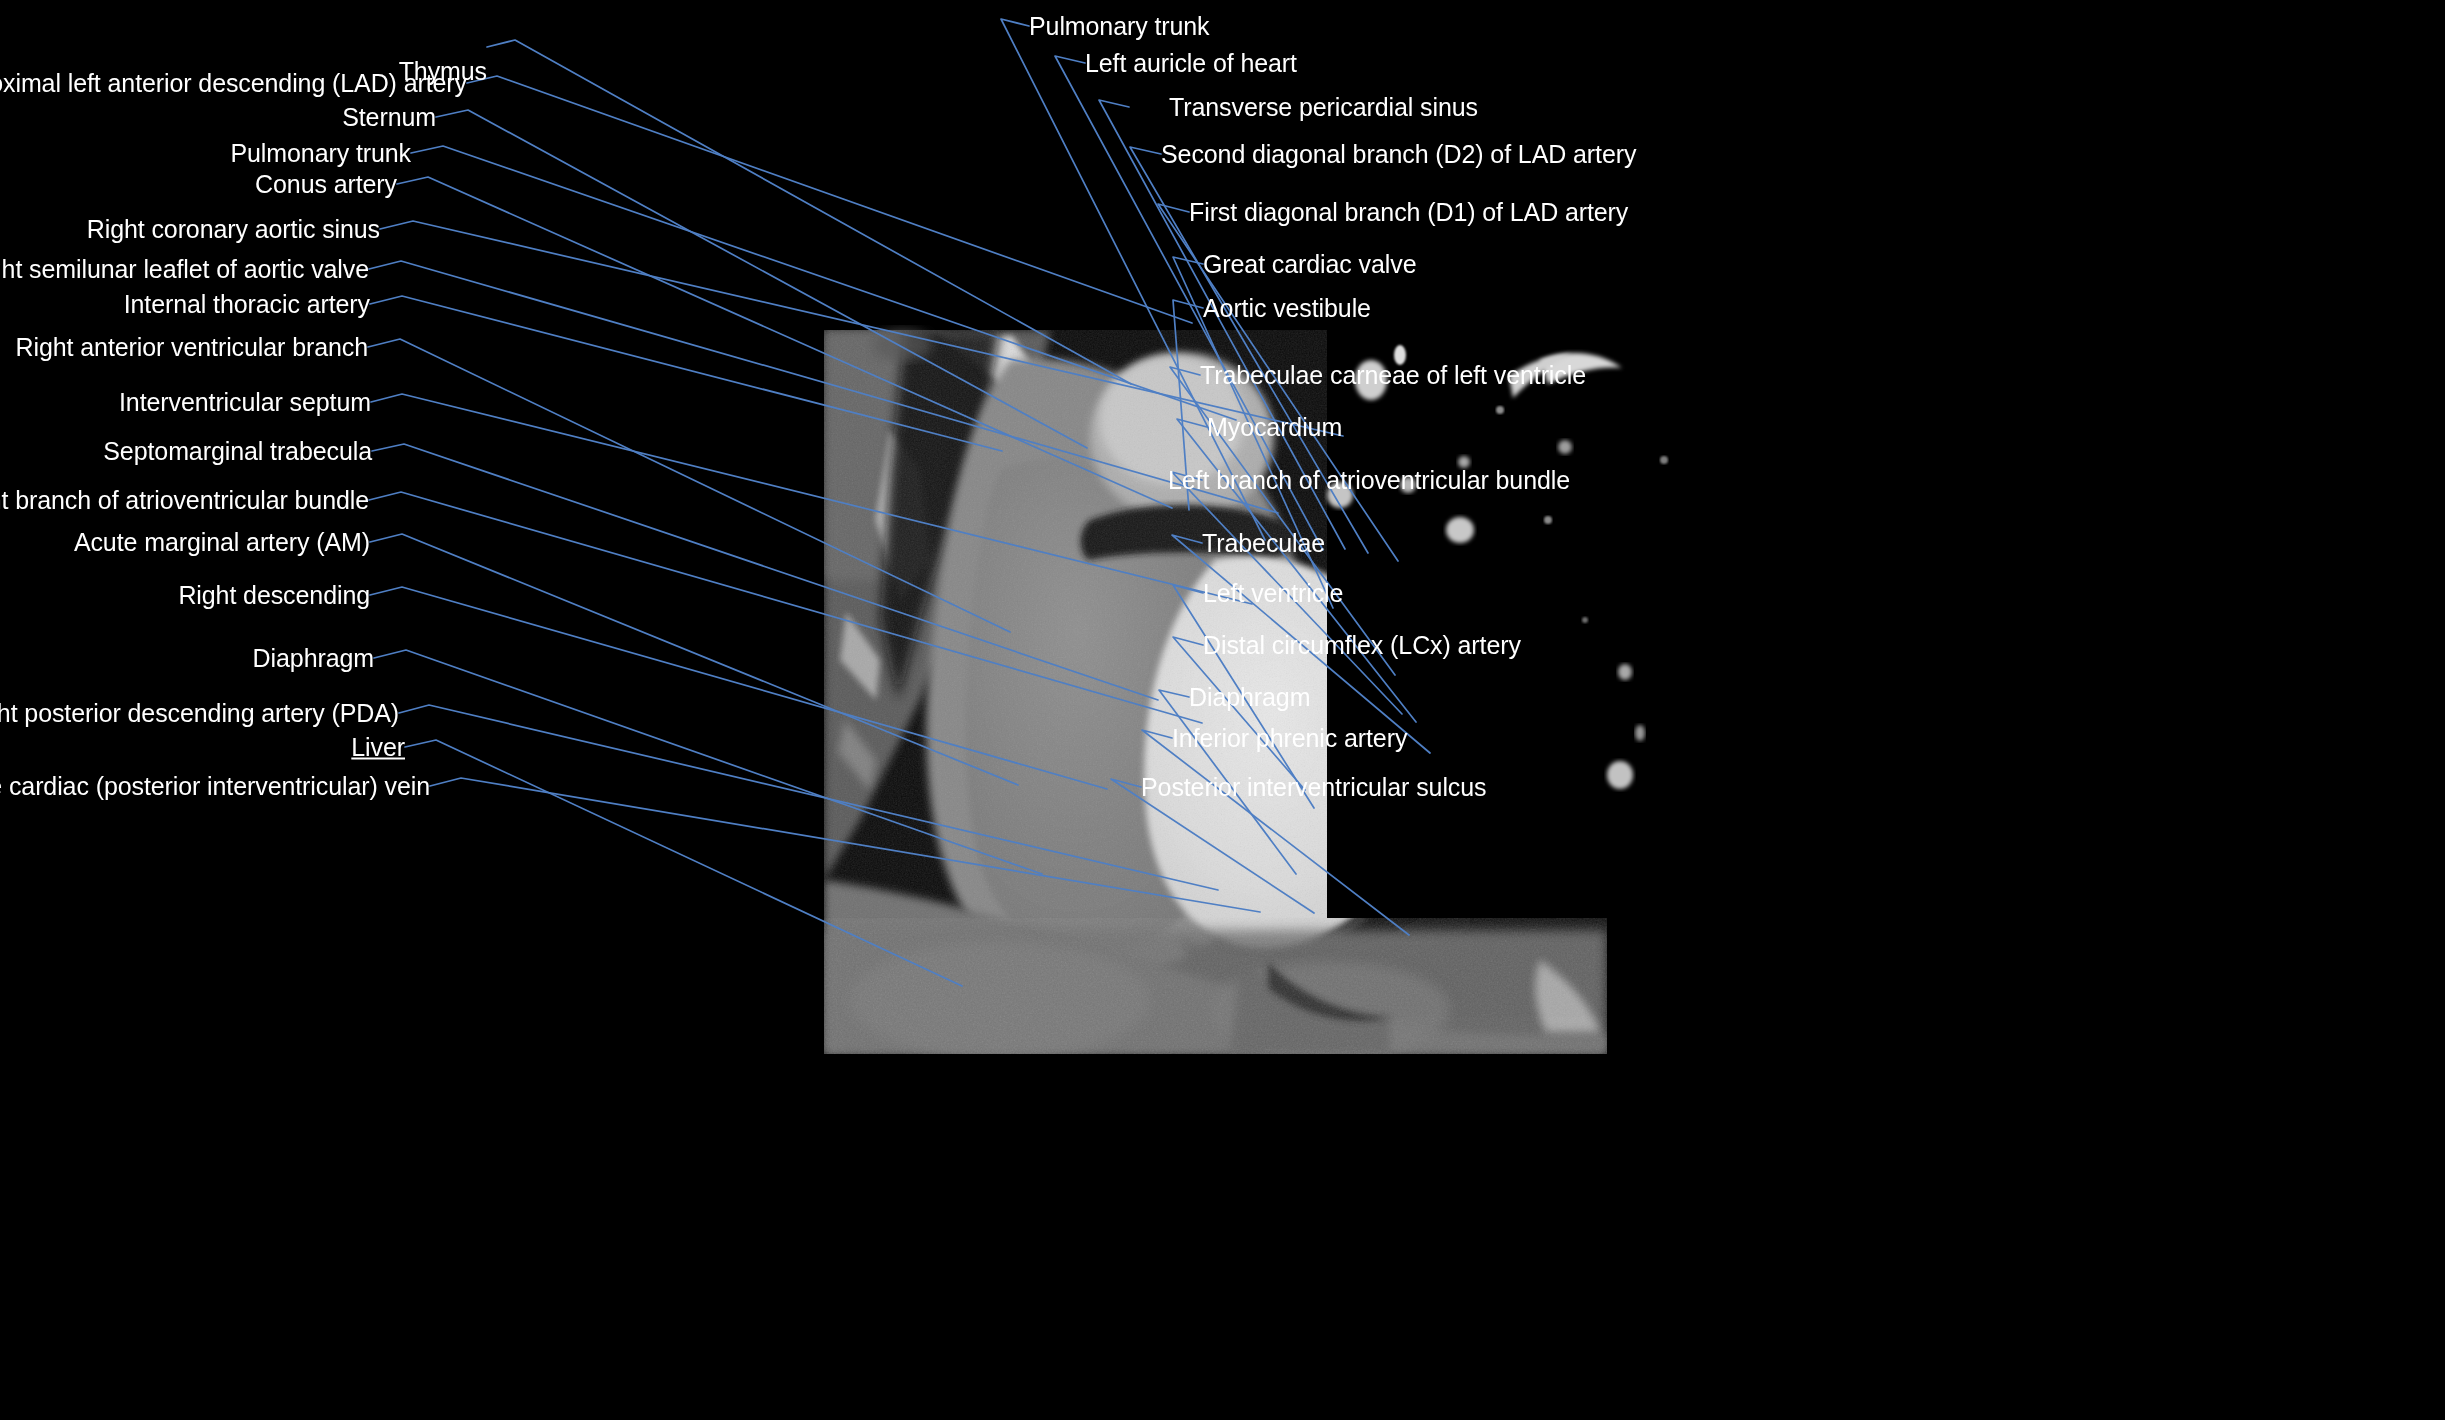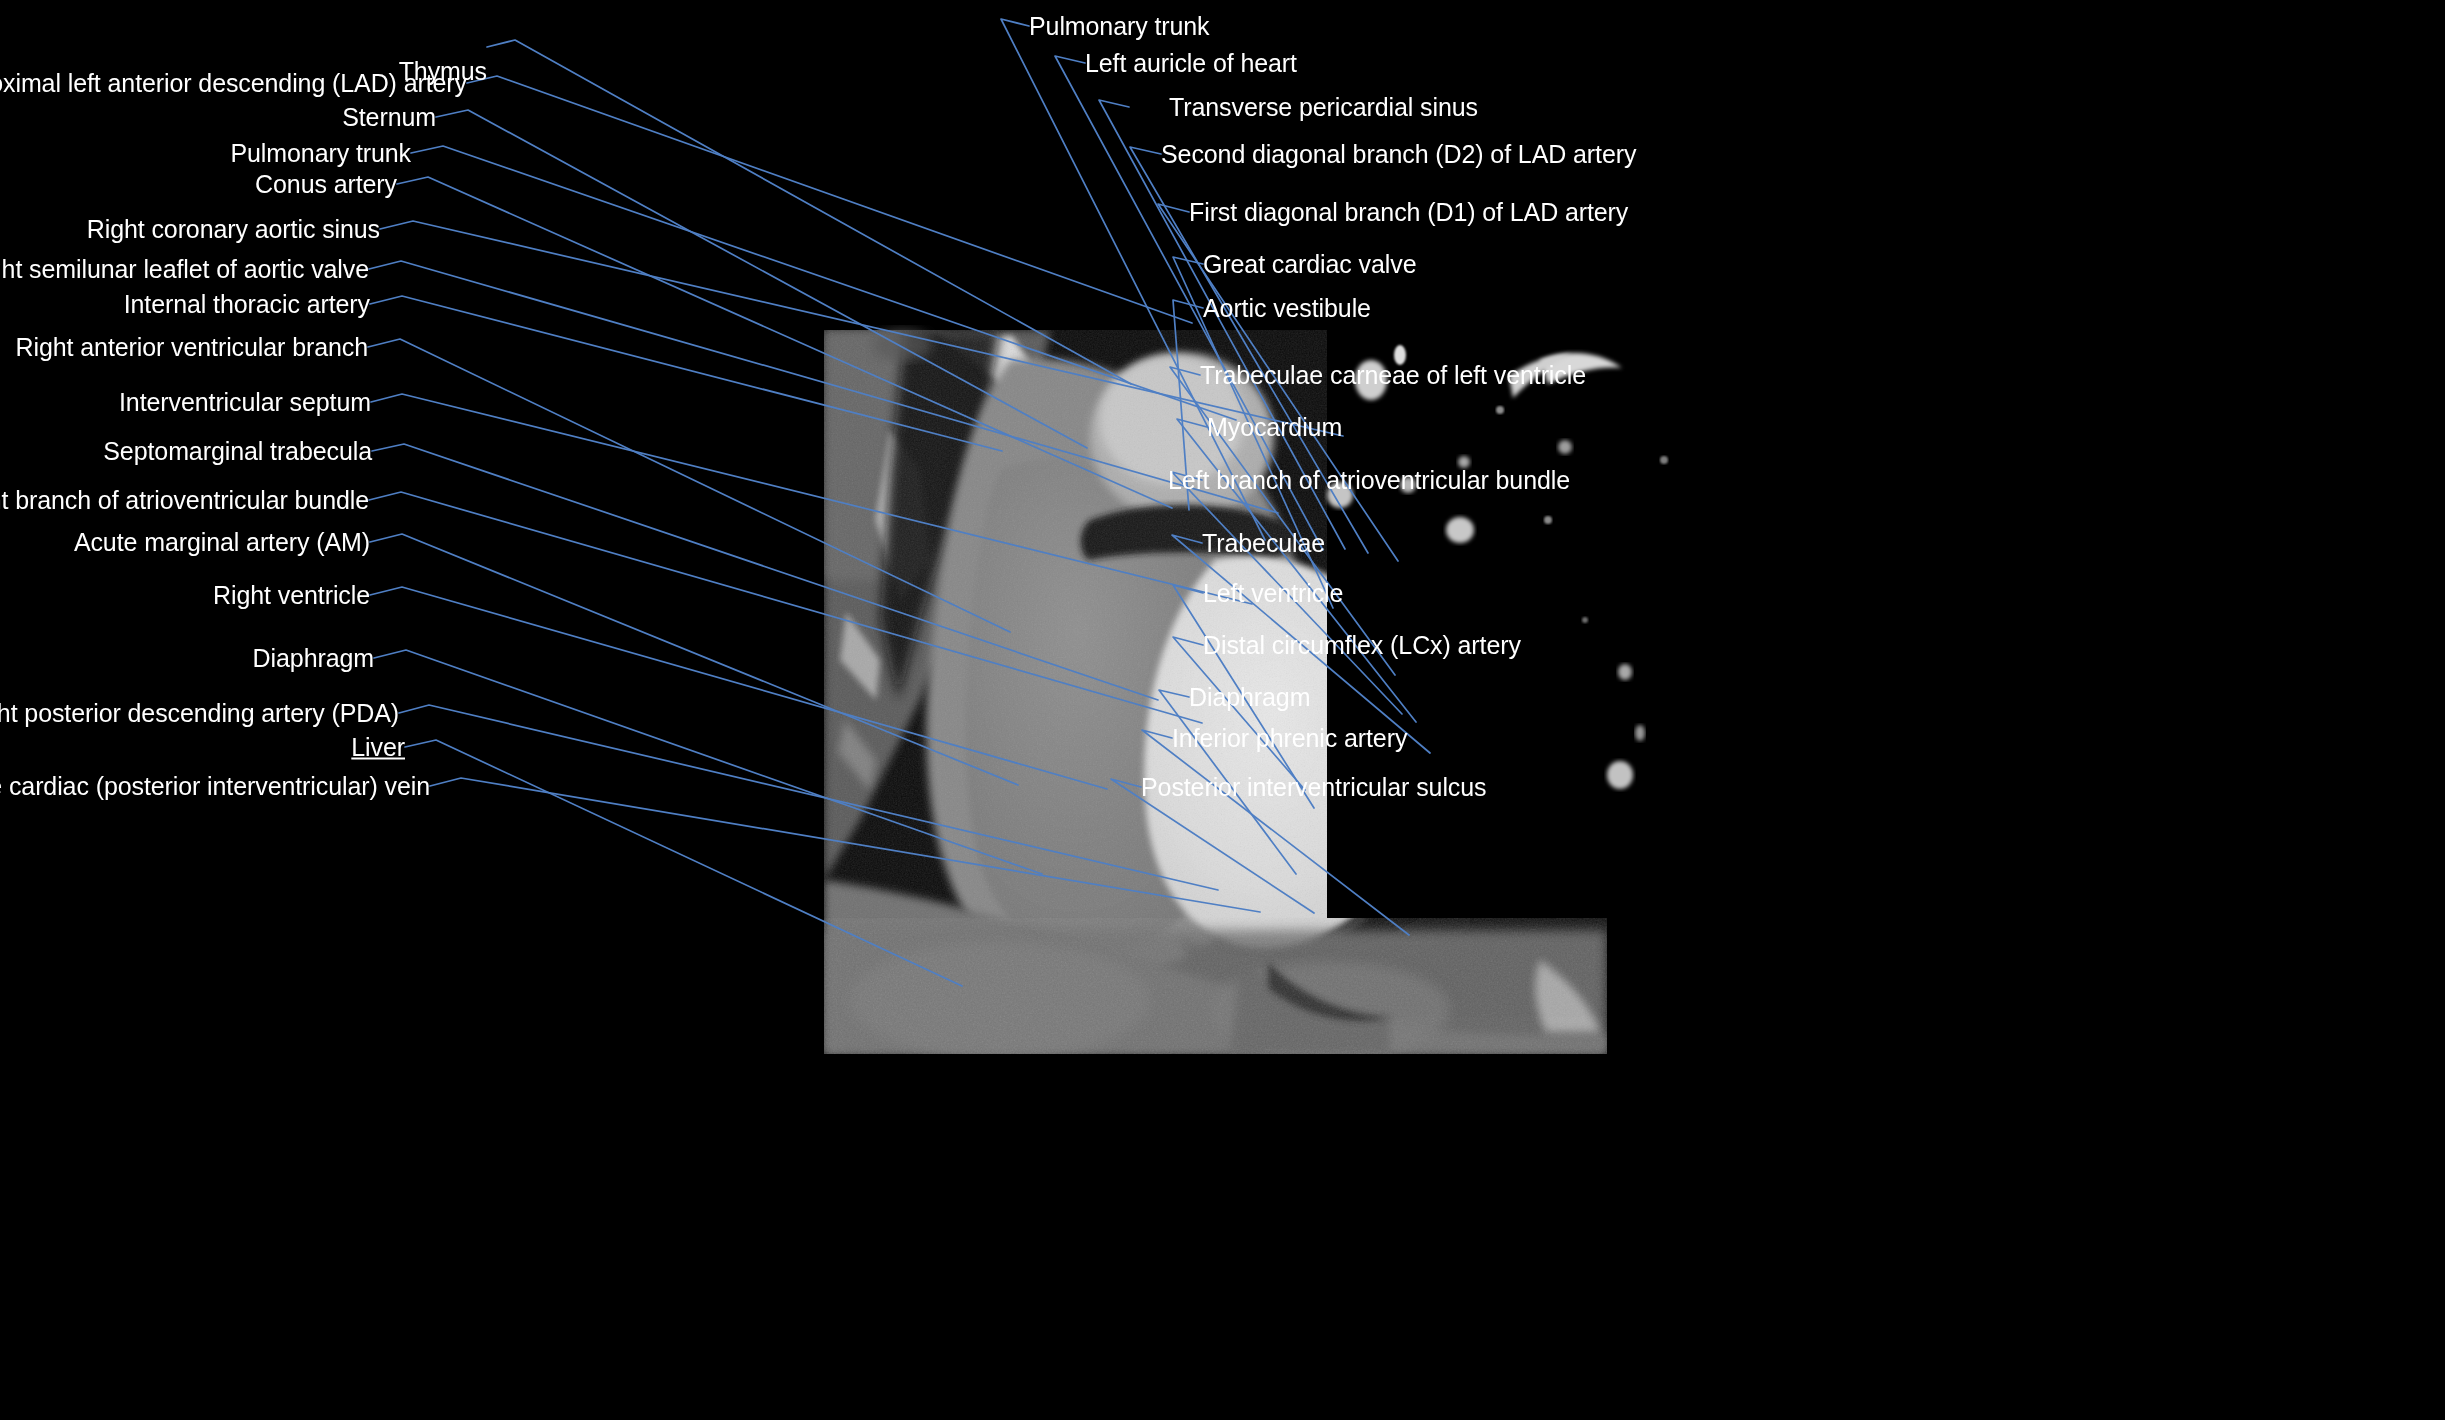--- a/index.html
+++ b/index.html
@@ -247,21 +247,21 @@
       <div class="anno-label left" style="left: 411px; top: 153px;">Pulmonary trunk</div>
       <div class="anno-label left" style="left: 397px; top: 184px;">Conus artery</div>
       <div class="anno-label left" style="left: 380px; top: 229px;">Right coronary aortic sinus</div>
       <div class="anno-label left" style="left: 369px; top: 269px;">Right semilunar leaflet of aortic valve</div>
       <div class="anno-label left" style="left: 370px; top: 304px;">Internal thoracic artery</div>
       <div class="anno-label left" style="left: 368px; top: 347px;">Right anterior ventricular branch</div>
       <div class="anno-label left" style="left: 371px; top: 402px;">Interventricular septum</div>
       <div class="anno-label left" style="left: 372px; top: 451px;">Septomarginal trabecula</div>
       <div class="anno-label left" style="left: 369px; top: 500px;">Right branch of atrioventricular bundle</div>
       <div class="anno-label left" style="left: 370px; top: 542px;">Acute marginal artery (AM)</div>
-      <div class="anno-label left" style="left: 370px; top: 595px;">Right ventricle</div>
+      <div class="anno-label left" style="left: 370px; top: 595px;">Right descending</div>
       <div class="anno-label left" style="left: 374px; top: 658px;">Diaphragm</div>
       <div class="anno-label left" style="left: 399px; top: 713px;">Right posterior descending artery (PDA)</div>
       <div class="anno-label left" style="left: 405px; top: 747px; text-decoration: underline;">Liver</div>
       <div class="anno-label left" style="left: 430px; top: 786px;">Middle cardiac (posterior interventricular) vein</div>
       <div class="anno-label right" style="left: 1029px; top: 26px;">Pulmonary trunk</div>
       <div class="anno-label right" style="left: 1085px; top: 63px;">Left auricle of heart</div>
       <div class="anno-label right" style="left: 1129px; top: 107px; margin-left: 40px;">Transverse pericardial sinus</div>
       <div class="anno-label right" style="left: 1161px; top: 154px;">Second diagonal branch (D2) of LAD artery</div>
       <div class="anno-label right" style="left: 1189px; top: 212px;">First diagonal branch (D1) of LAD artery</div>
       <div class="anno-label right" style="left: 1203px; top: 264px;">Great cardiac valve</div>

